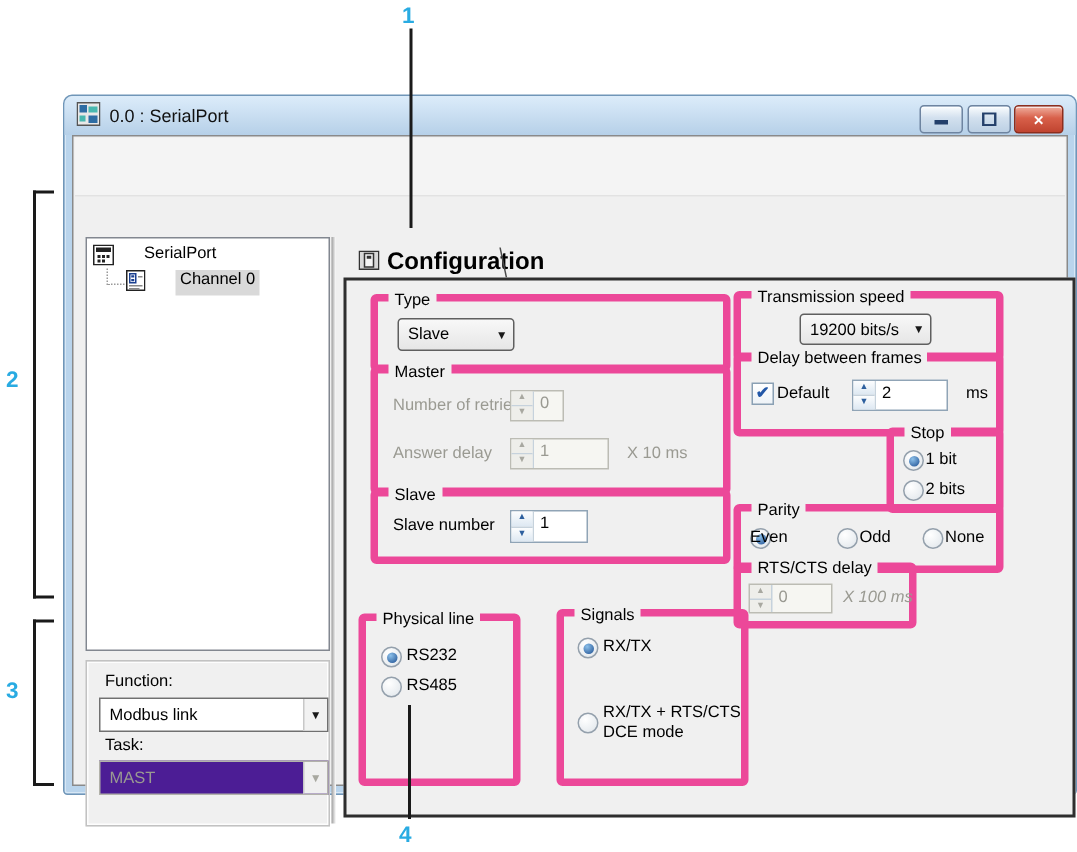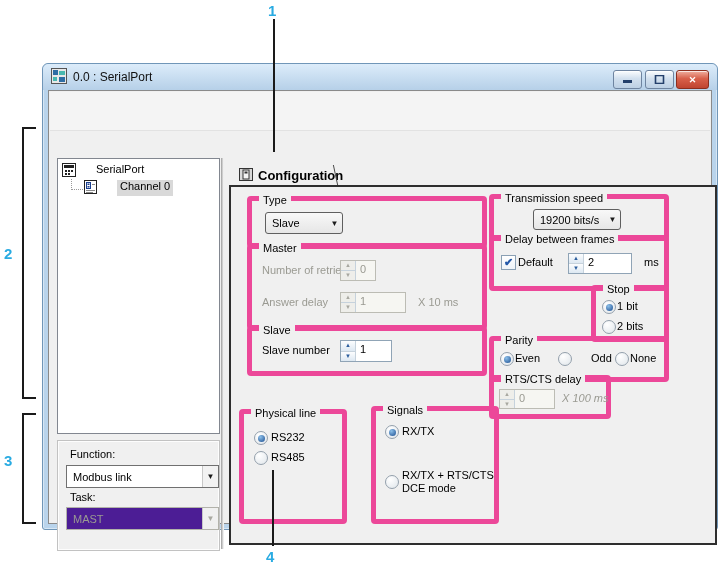--- a/index.html
+++ b/index.html
@@ -34,21 +34,21 @@
             border-left:1px dotted #9a9a9a;border-bottom:1px dotted #9a9a9a;}
   .funcpane{position:absolute;left:8px;top:349px;width:161px;height:109px;background:#f0f0f0;
             border:1px solid #c2c2c2;box-shadow:0 0 0 1px #fdfdfd inset;}
   .splitter{position:absolute;left:172px;top:67px;width:3px;height:391px;
             background:linear-gradient(90deg,#9c9c9c,#ffffff);}
 
   
   .mainpanel{position:absolute;left:180px;top:94px;width:484px;height:356px;background:#f0f0f0;
              border:2px solid #2e2e2e;}
   .tab{position:absolute;left:186px;top:74px;height:20px;display:flex;align-items:center;gap:5px;padding:0 4px;}
-  .tab-label{font-weight:bold;font-size:13px;}
+  .tab-label{font-weight:bold;font-size:16px;}
   .tab-slant{position:absolute;left:100px;top:0;width:1px;height:20px;background:#4a4a4a;transform:skewX(12deg);}
 
   
   .gb{position:absolute;border:5px solid #ec4899;border-radius:4px;}
   .gb-label{position:absolute;top:-8px;left:7px;background:#f0f0f0;padding:0 4px;line-height:14px;}
   .dis{color:#9a9a92;}
 
   
   .combo{position:absolute;display:flex;align-items:center;border:1px solid #5f5f5f;border-radius:3px;
          background:linear-gradient(#f8f8f8,#e6e6e6);padding-left:6px;}
@@ -268,23 +268,23 @@
           <span class="gb-label">Stop</span>
           <span class="radio sel2" style="left:6px;top:10px;"></span>
           <span class="lbl" style="left:21px;top:10px;">1 bit</span>
           <span class="radio" style="left:6px;top:30px;"></span>
           <span class="lbl" style="left:21px;top:30px;">2 bits</span>
         </div>
 
         <div class="gb" style="left:258px;top:149px;width:170px;height:36px;">
           <span class="gb-label">Parity</span>
           <span class="radio sel2" style="left:6px;top:11px;"></span>
-          <span class="lbl" style="left:21px;top:11px;">Even</span>
+          <span class="lbl" style="left:6px;top:11px;">Even</span>
           <span class="radio" style="left:64px;top:11px;"></span>
-          <span class="lbl" style="left:79px;top:11px;padding-left:18px;">Odd</span>
+          <span class="lbl" style="left:79px;top:11px;">Odd</span>
           <span class="radio" style="left:121px;top:11px;"></span>
           <span class="lbl" style="left:136px;top:11px;">None</span>
         </div>
 
         <div class="gb" style="left:258px;top:188px;width:112px;height:34px;">
           <span class="gb-label">RTS/CTS delay</span>
           <div class="spin off" style="left:5px;top:9px;width:54px;height:18px;">
             <span class="ud">
                 <i>▲</i>
                 <i>▼</i>

